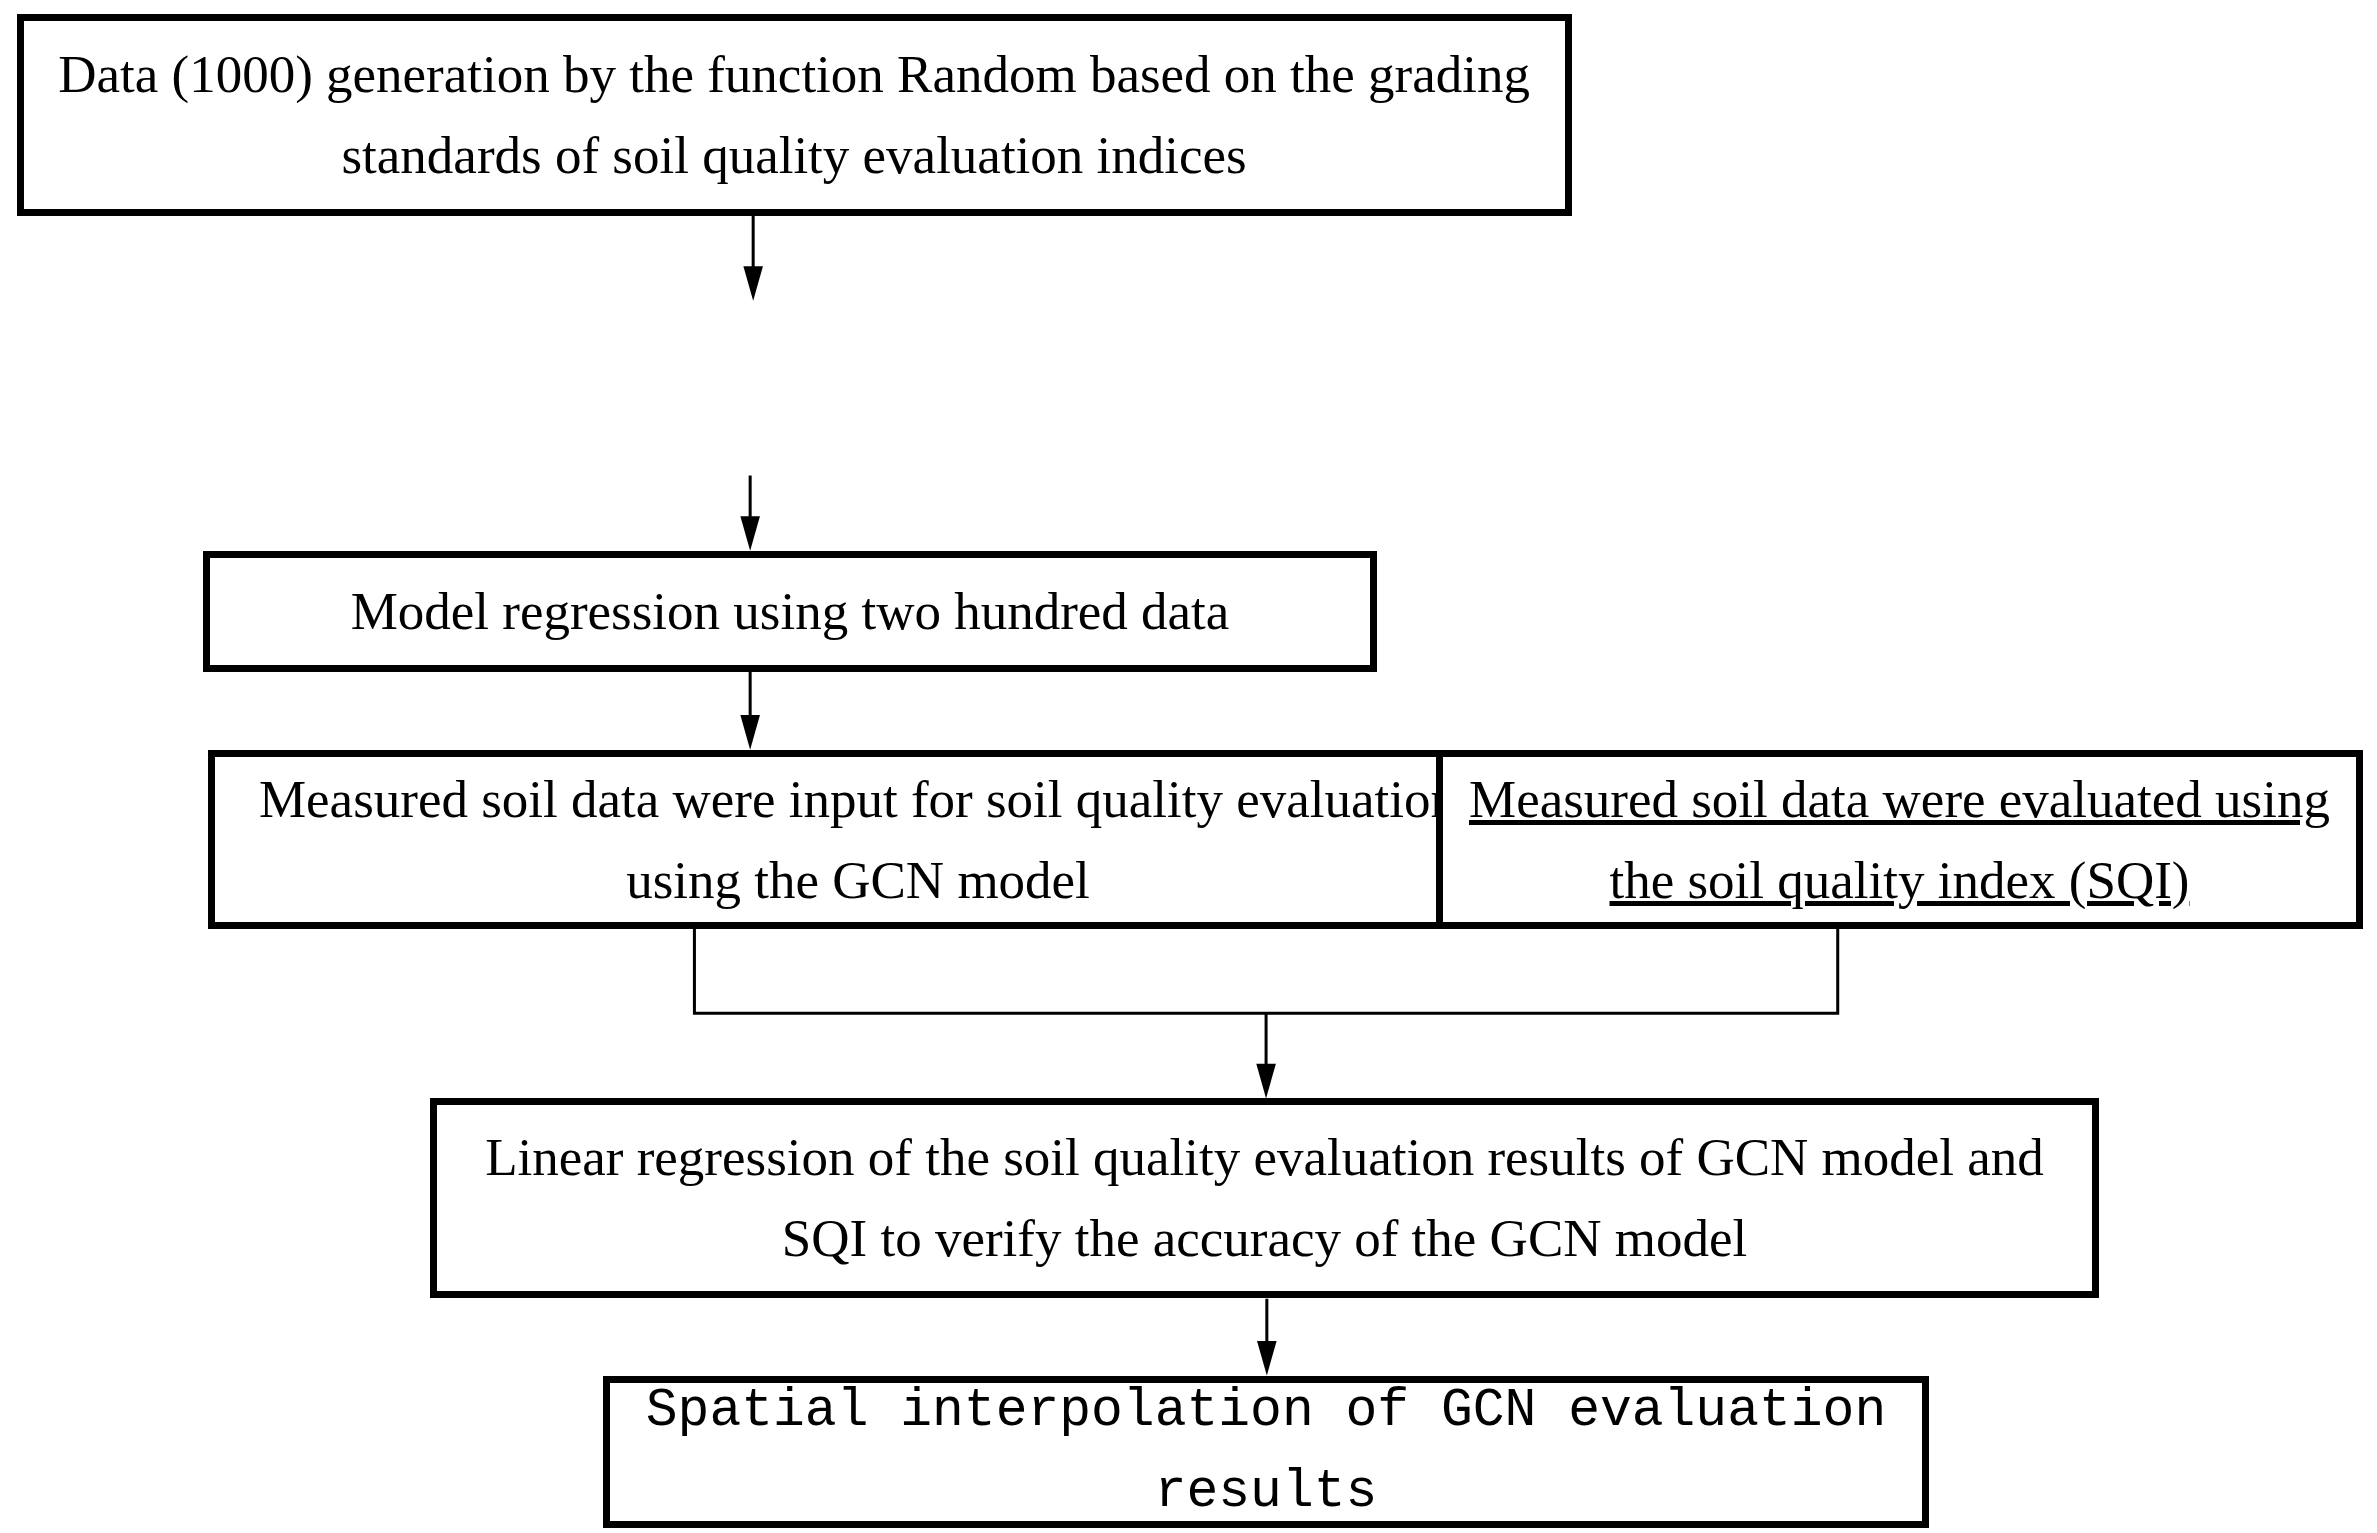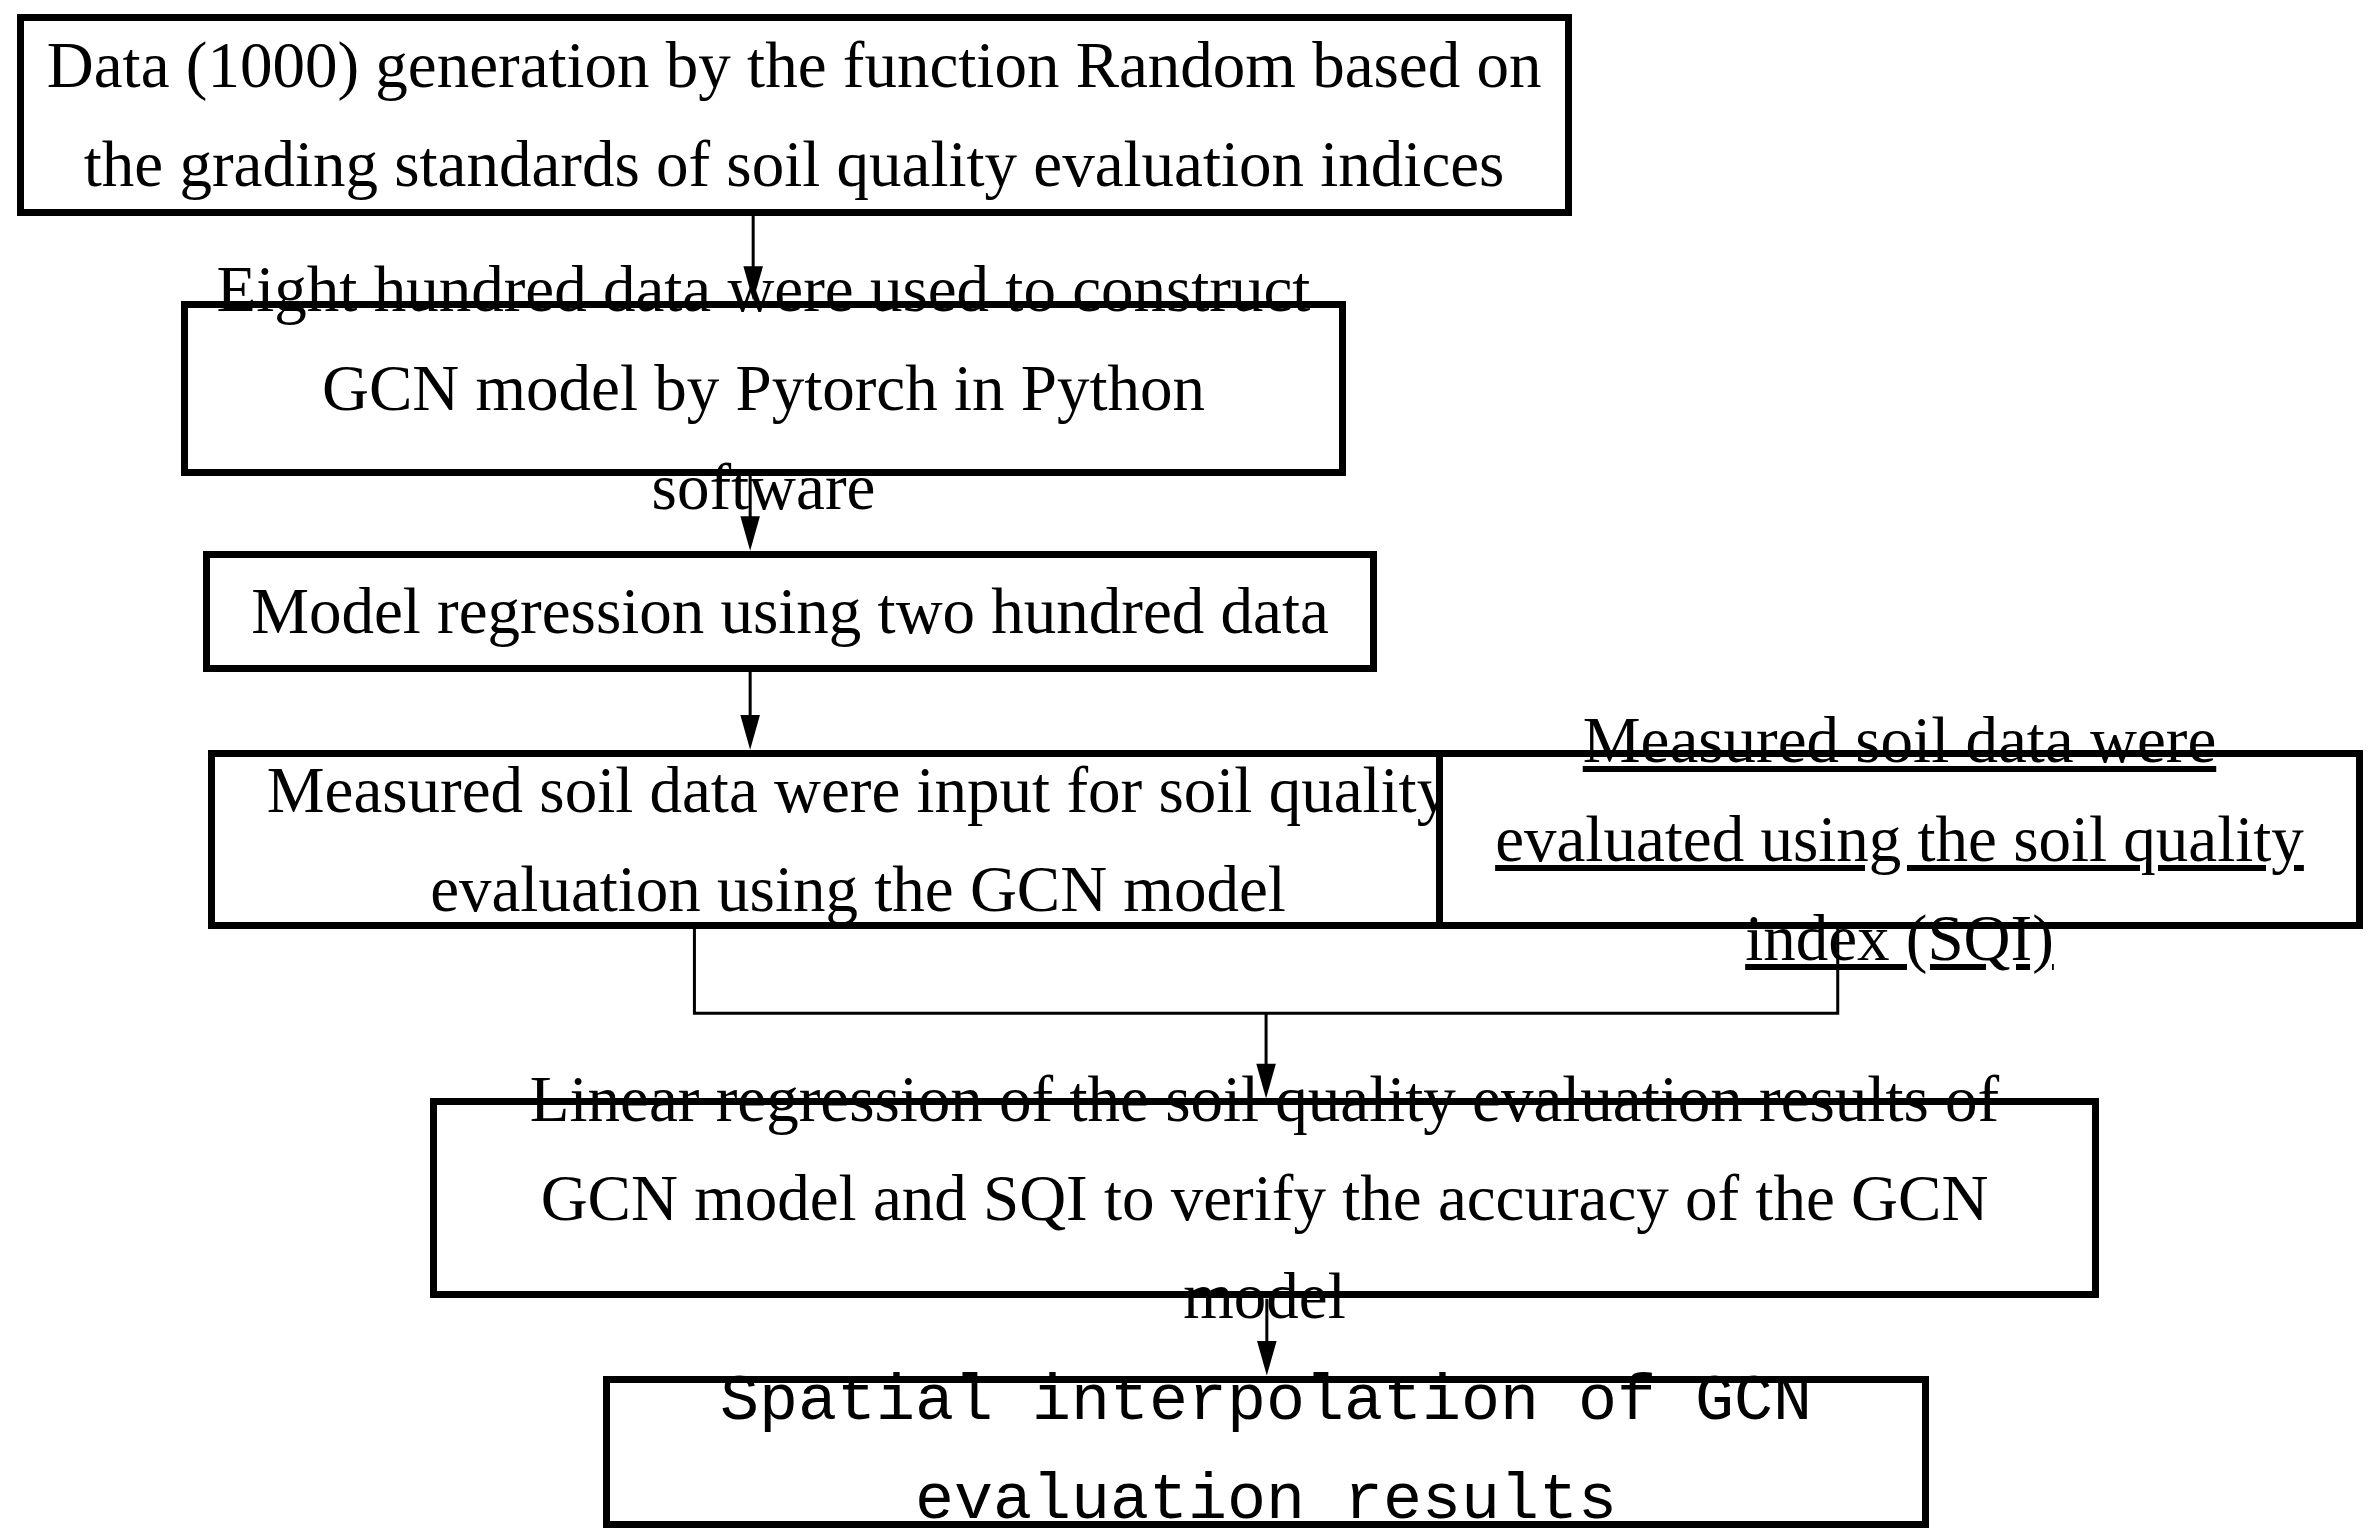--- a/index.html
+++ b/index.html
@@ -24,21 +24,21 @@
   }
   .node {
     position: absolute;
     box-sizing: border-box;
     background: #ffffff;
     border: 7.5px solid #000000;
     display: flex;
     align-items: center;
     justify-content: center;
     text-align: center;
-    font-size: 65px;
+    font-size: 53px;
     line-height: 1.52;
     padding: 4.5px 21px;
   }
   
   #node-generate      { left:   16.6px; top:   13.6px; width: 1555px; height: 202px; }
   #node-construct     { left:  181px; top:  301px; width: 1165px; height: 175px; }
   #node-validate      { left:  203px; top:  551px; width: 1174px; height: 121px; }
   #node-gcn-eval      { left:  208px; top:  750px; width: 1300px; height: 179px; }
   #node-sqi-eval      { left: 1436px; top:  750px; width: 927px; height: 179px; text-decoration: underline; }
   #node-regression    { left:  430px; top: 1098px; width: 1669px; height: 200px; }
@@ -75,23 +75,20 @@
     <g>
       <line x1="1682" y1="1724" x2="1682" y2="1785" stroke="#000" stroke-width="4"></line>
       <polygon points="1682,1826 1669,1780 1695,1780" fill="#000"></polygon>
     </g>
   </svg>
 
   <div class="node" id="node-generate">
     <span>Data (1000) generation by the function Random based on the grading standards of soil quality evaluation indices</span>
   </div>
 
-  <div class="node" id="node-construct">
-    <span>Eight hundred data were used to construct GCN model by Pytorch in Python software</span>
-  </div>
 
   <div class="node" id="node-validate">
     <span>Model regression using two hundred data</span>
   </div>
 
   <div class="node" id="node-gcn-eval">
     <span>Measured soil data were input for soil quality evaluation using the GCN model</span>
   </div>
 
   <div class="node" id="node-sqi-eval">

